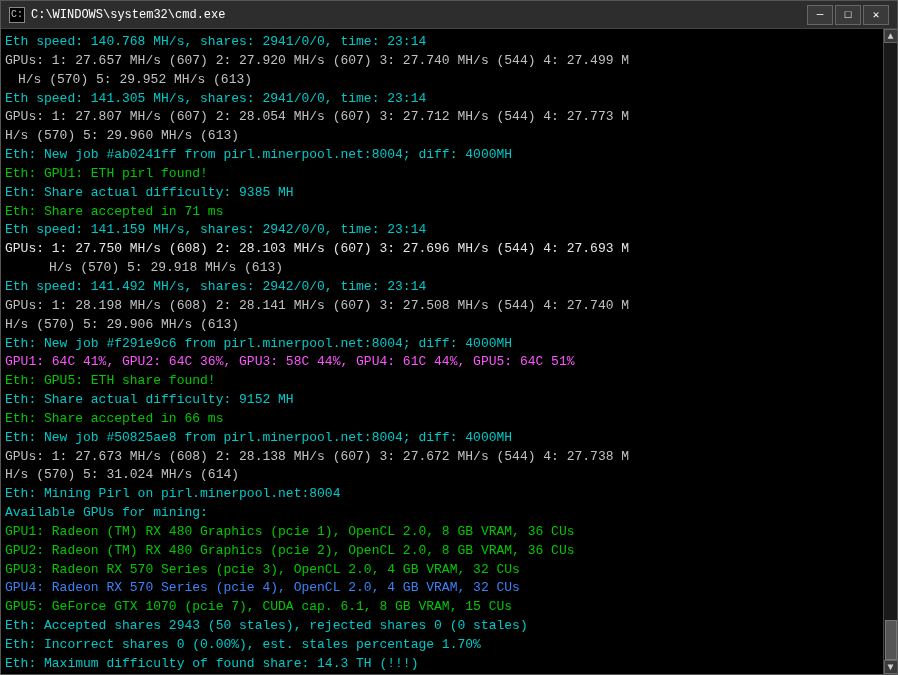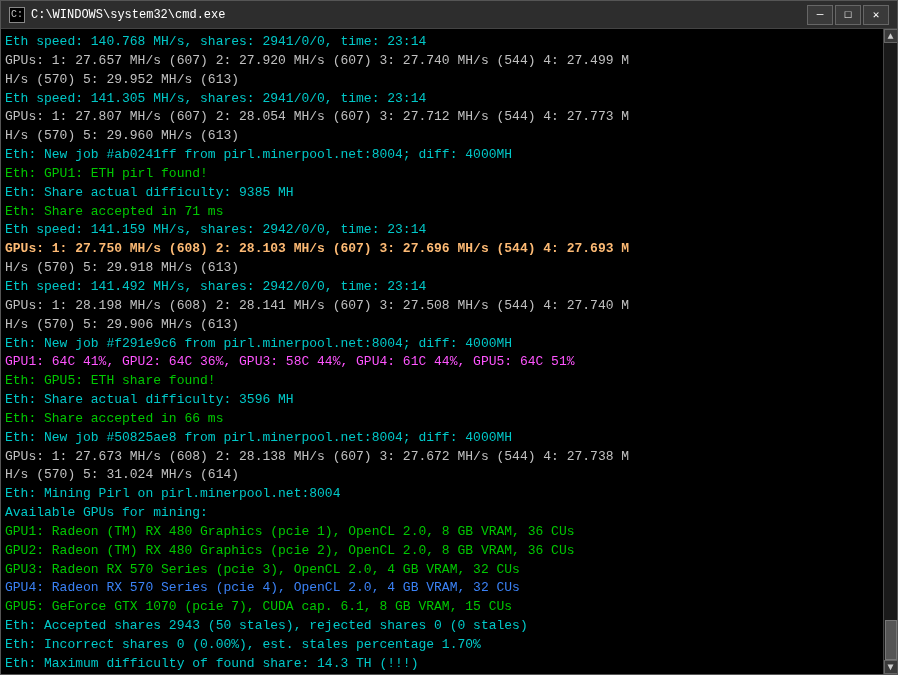--- a/index.html
+++ b/index.html
@@ -129,38 +129,38 @@
     <div class="title-bar-buttons">
       <div class="tb-btn">─</div>
       <div class="tb-btn">□</div>
       <div class="tb-btn close">✕</div>
     </div>
   </div>
   <div class="terminal-wrapper">
     <div class="terminal-content" id="terminal-content">
     <div class="line" style="color: rgb(0, 200, 200);">Eth speed: 140.768 MH/s, shares: 2941/0/0, time: 23:14</div>
         <div class="line" style="color: rgb(192, 192, 192);">GPUs: 1: 27.657 MH/s (607) 2: 27.920 MH/s (607) 3: 27.740 MH/s (544) 4: 27.499 M</div>
-        <div class="line" style="color: rgb(192, 192, 192);">H/s (570) 5: 29.952 MH/s (613)</div>
+        <div class="line" style="color: rgb(192, 192, 192); margin-left: 13px;">H/s (570) 5: 29.952 MH/s (613)</div>
         <div class="line" style="color: rgb(0, 200, 200);">Eth speed: 141.305 MH/s, shares: 2941/0/0, time: 23:14</div>
         <div class="line" style="color: rgb(192, 192, 192);">GPUs: 1: 27.807 MH/s (607) 2: 28.054 MH/s (607) 3: 27.712 MH/s (544) 4: 27.773 M</div>
         <div class="line" style="color: rgb(192, 192, 192);">H/s (570) 5: 29.960 MH/s (613)</div>
         <div class="line" style="color: rgb(0, 200, 200);">Eth: New job #ab0241ff from pirl.minerpool.net:8004; diff: 4000MH</div>
         <div class="line" style="color: rgb(0, 200, 0);">Eth: GPU1: ETH pirl found!</div>
         <div class="line" style="color: rgb(0, 200, 200);">Eth: Share actual difficulty: 9385 MH</div>
         <div class="line" style="color: rgb(0, 200, 0);">Eth: Share accepted in 71 ms</div>
         <div class="line" style="color: rgb(0, 200, 200);">Eth speed: 141.159 MH/s, shares: 2942/0/0, time: 23:14</div>
-        <div class="line" style="color: #fdba74; font-weight: bold;">GPUs: 1: 27.750 MH/s (608) 2: 28.103 MH/s (607) 3: 27.696 MH/s (544) 4: 27.693 M</div>
-        <div class="line" style="color: rgb(192, 192, 192);">H/s (570) 5: 29.918 MH/s (613)</div>
+        <div class="line" style="color: #e5e5e5;">GPUs: 1: 27.750 MH/s (608) 2: 28.103 MH/s (607) 3: 27.696 MH/s (544) 4: 27.693 M</div>
+        <div class="line" style="color: rgb(192, 192, 192); margin-left: 44px;">H/s (570) 5: 29.918 MH/s (613)</div>
         <div class="line" style="color: rgb(0, 200, 200);">Eth speed: 141.492 MH/s, shares: 2942/0/0, time: 23:14</div>
         <div class="line" style="color: rgb(192, 192, 192);">GPUs: 1: 28.198 MH/s (608) 2: 28.141 MH/s (607) 3: 27.508 MH/s (544) 4: 27.740 M</div>
         <div class="line" style="color: rgb(192, 192, 192);">H/s (570) 5: 29.906 MH/s (613)</div>
         <div class="line" style="color: rgb(0, 200, 200);">Eth: New job #f291e9c6 from pirl.minerpool.net:8004; diff: 4000MH</div>
         <div class="line" style="color: rgb(255, 85, 255);">GPU1: 64C 41%, GPU2: 64C 36%, GPU3: 58C 44%, GPU4: 61C 44%, GPU5: 64C 51%</div>
         <div class="line" style="color: rgb(0, 200, 0);">Eth: GPU5: ETH share found!</div>
-        <div class="line" style="color: rgb(0, 200, 200);">Eth: Share actual difficulty: 3596 MH</div>
+        <div class="line" style="color: rgb(0, 200, 200);">Eth: Share actual difficulty: 9152 MH</div>
         <div class="line" style="color: rgb(0, 200, 0);">Eth: Share accepted in 66 ms</div>
         <div class="line" style="color: rgb(0, 200, 200);">Eth: New job #50825ae8 from pirl.minerpool.net:8004; diff: 4000MH</div>
         <div class="line" style="color: rgb(192, 192, 192);">GPUs: 1: 27.673 MH/s (608) 2: 28.138 MH/s (607) 3: 27.672 MH/s (544) 4: 27.738 M</div>
         <div class="line" style="color: rgb(192, 192, 192);">H/s (570) 5: 31.024 MH/s (614)</div>
         <div class="line" style="color: rgb(192, 192, 192);"></div>
         <div class="line" style="color: rgb(0, 200, 200);">Eth: Mining Pirl on pirl.minerpool.net:8004</div>
         <div class="line" style="color: rgb(0, 200, 200);">Available GPUs for mining:</div>
         <div class="line" style="color: rgb(0, 200, 0);">GPU1: Radeon (TM) RX 480 Graphics (pcie 1), OpenCL 2.0, 8 GB VRAM, 36 CUs</div>
         <div class="line" style="color: rgb(0, 200, 0);">GPU2: Radeon (TM) RX 480 Graphics (pcie 2), OpenCL 2.0, 8 GB VRAM, 36 CUs</div>
         <div class="line" style="color: rgb(0, 200, 0);">GPU3: Radeon RX 570 Series (pcie 3), OpenCL 2.0, 4 GB VRAM, 32 CUs</div>

